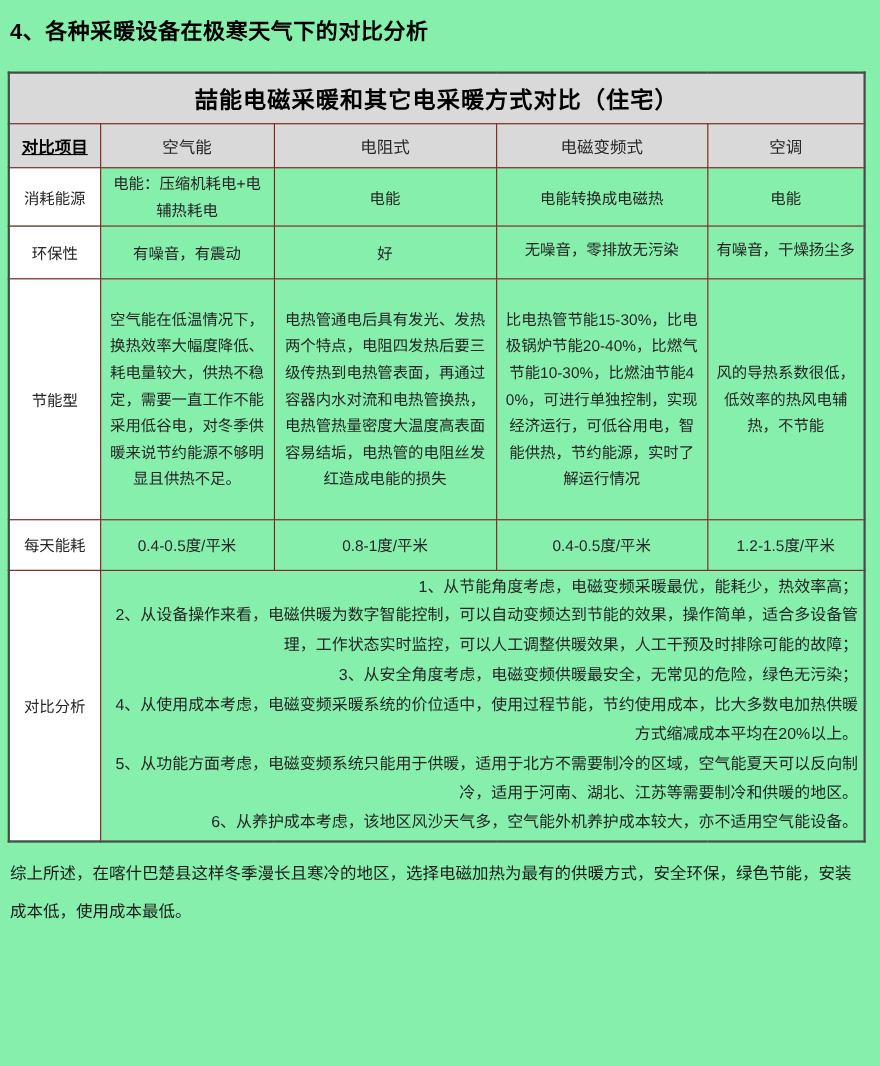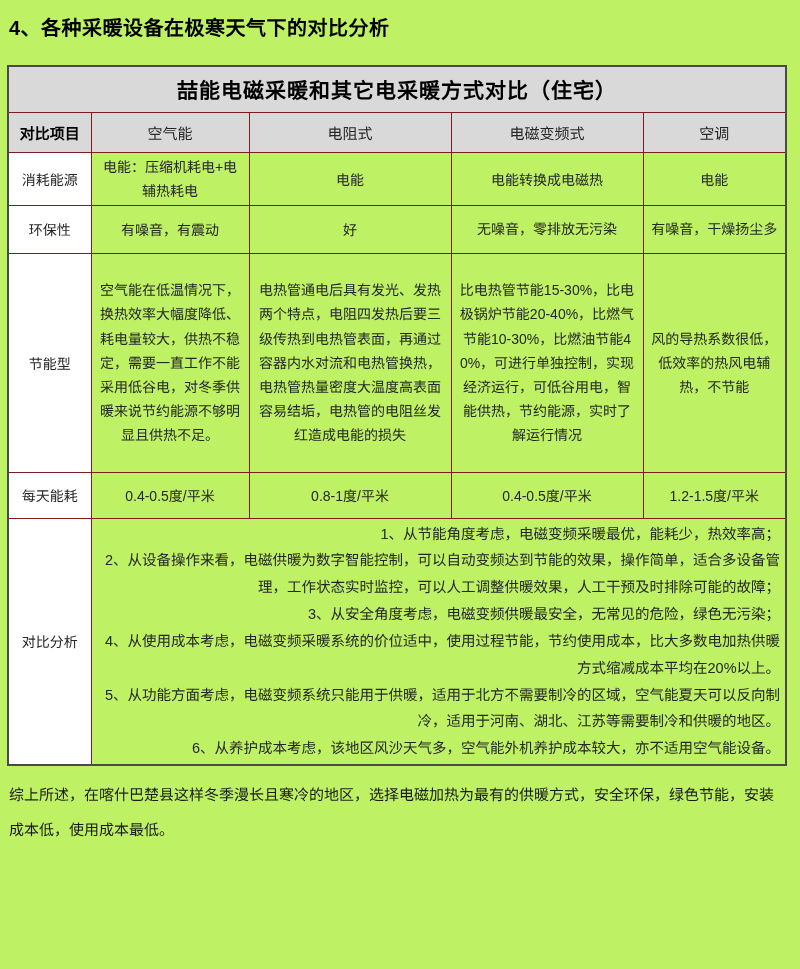--- a/index.html
+++ b/index.html
@@ -7,21 +7,21 @@
     padding: 0;
     background: #ffffff;
     font-family: "Liberation Sans", "DejaVu Sans", sans-serif;
     color: #1a1a1a;
   }
   .page {
     width: 800px;
     height: 969px;
     box-sizing: border-box;
     padding: 8px 15px 10px 7px;
-    background: #bef264;
+    background: #86efac;
     overflow: hidden;
   }
   .page-title {
     font-size: 20px;
     font-weight: 700;
     color: #000000;
     margin: 4px 0 24px 2px;
     letter-spacing: 0.5px;
   }
   table.cmp {
@@ -48,33 +48,33 @@
     font-weight: 700;
     color: #000000;
     height: 46px;
     letter-spacing: 1px;
   }
   tr.head-row th {
     background: #d9d9d9;
     font-size: 15px;
     height: 40px;
   }
-  tr.head-row th.first-col { font-weight: 700; color: #000000; }
+  tr.head-row th.first-col { font-weight: 700; color: #000000; text-decoration: underline; }
   th.row-label {
     font-weight: 700;
     font-size: 15px;
     color: #000000;
     background: #ffffff;
   }
   .cell-long {
     line-height: 1.72;
     padding: 5px 6px;
   }
   tr.r-consume  { height: 53px; }
-  tr.r-env      { height: 48px; }
+  tr.r-env      { height: 48px; font-family: Liberation Mono, monospace; }
   tr.r-install  { height: 42px; }
   tr.r-saving   { height: 219px; }
   tr.r-safety   { height: 48px; }
   tr.r-comfort  { height: 47px; }
   tr.r-daily    { height: 46px; }
   tr.r-analysis { height: 243px; }
   td.analysis-cell {
     text-align: left;
     padding: 6px 10px 6px 9px;
   }

